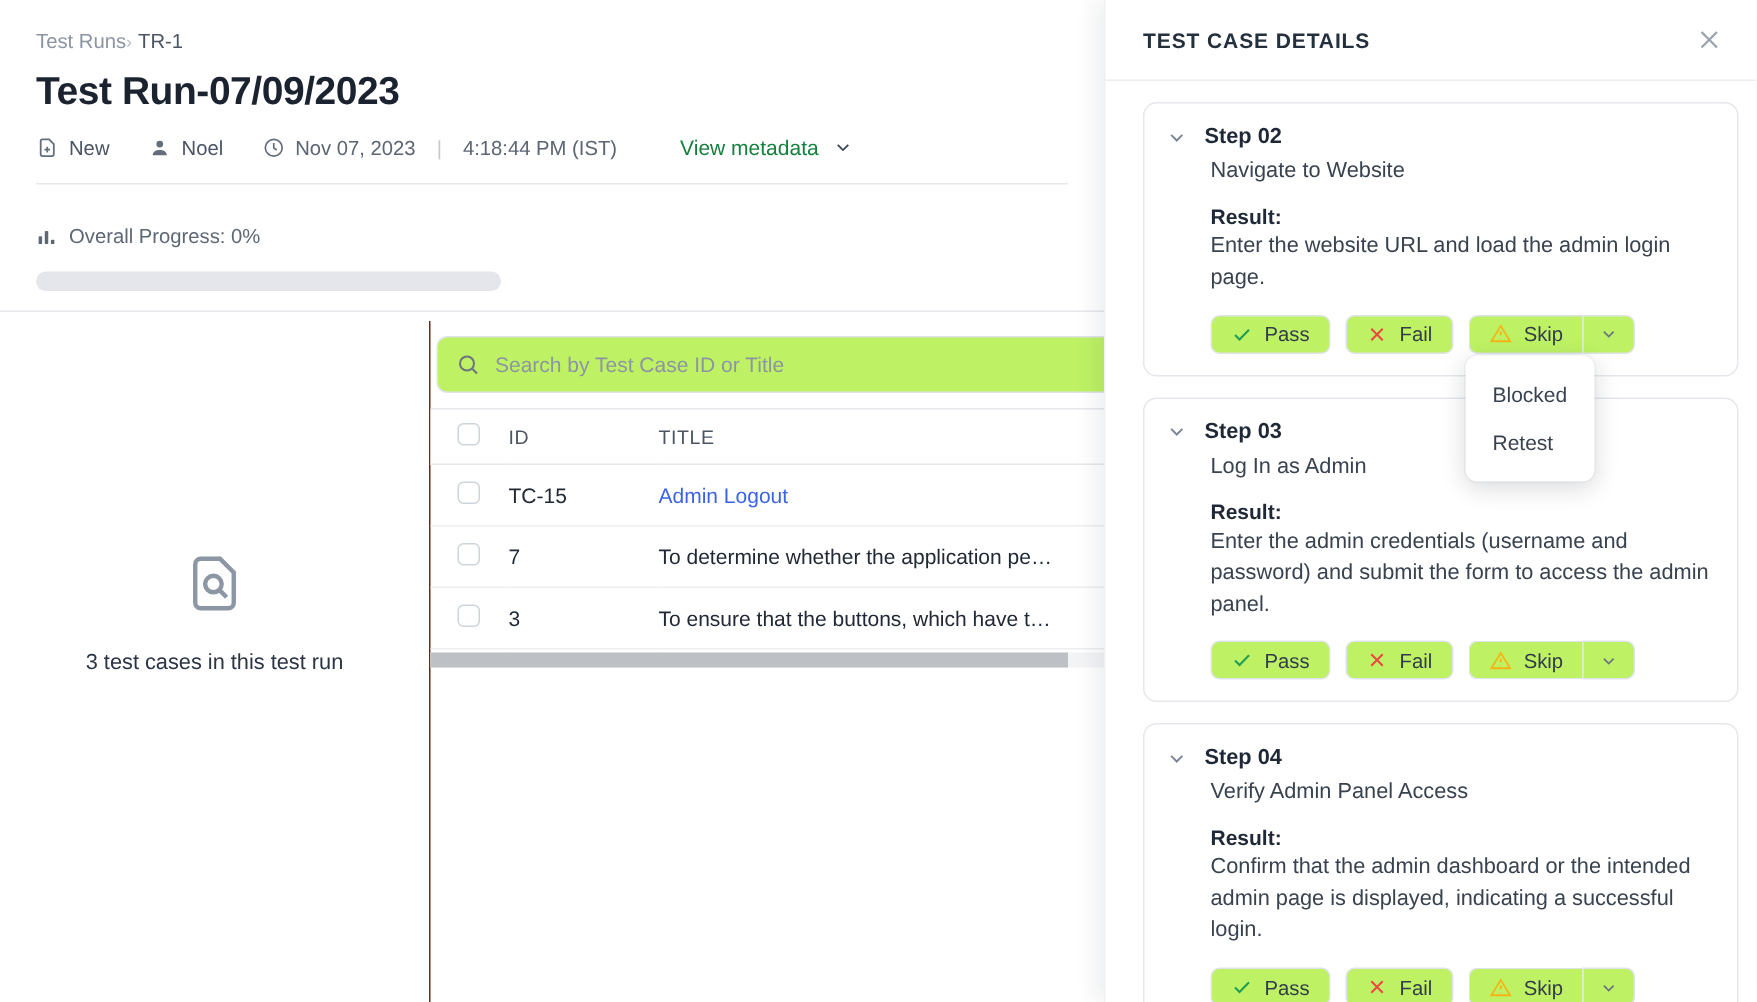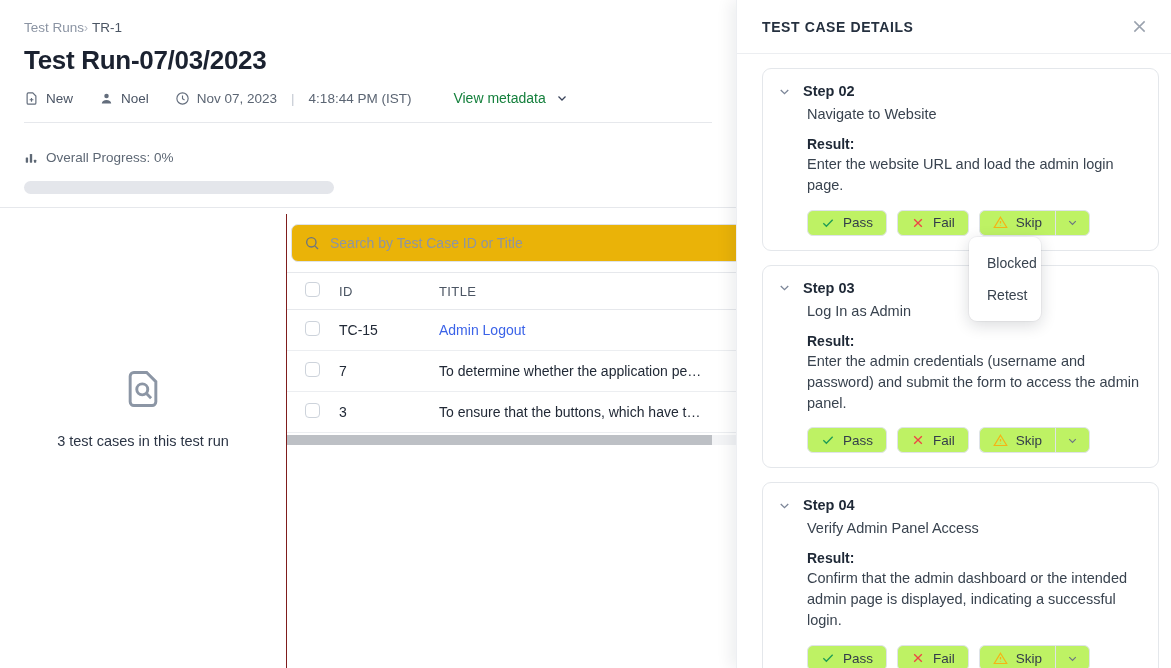--- a/index.html
+++ b/index.html
@@ -84,21 +84,21 @@
   .empty-state { text-align: center; width: 190px; }
   .empty-text {
     margin-top: 16px; font-size: 14.5px; color: #2c3545; line-height: 1.45;
   }
 
   .right-pane { flex: 1; display: flex; flex-direction: column; min-width: 0; }
   .search-wrap { padding: 10px 0 10px 4px; }
   .search-box {
     display: flex; align-items: center; gap: 10px;
     height: 38px; border: 1px solid #dfe3e9; border-radius: 7px;
-    padding: 0 12px; background: #eab308; margin-left: 0; width: 452px;
+    padding: 0 12px; background: #bef264; margin-left: 0; width: 452px;
   }
   .search-box input {
     border: none; outline: none; font-size: 14px; color: #374151;
     background: transparent; width: 100%; font-family: "Liberation Sans", sans-serif;
   }
   .search-box input::placeholder { color: #8d95a3; }
 
   table.tc { border-collapse: collapse; width: 452px; table-layout: fixed; }
   table.tc th, table.tc td { text-align: left; }
   table.tc thead th {
@@ -164,21 +164,21 @@
     font-size: 13.5px; color: #333c4a; font-family: "Liberation Sans", sans-serif;
   }
   .skip-group { display: flex; }
   .skip-group .abtn.skip { border-radius: 6px 0 0 6px; border-right: none; }
   .abtn.caret {
     padding: 0 10px; border-radius: 0 6px 6px 0; color: #6b7482;
   }
 
   
   .dropdown {
-    position: absolute; left: 232px; top: 237px; width: 72px;
+    position: absolute; left: 240px; top: 237px; width: 86px;
     background: #fff; border-radius: 8px;
     box-shadow: 0 4px 16px rgba(16,24,40,0.16), 0 0 0 1px rgba(16,24,40,0.04);
     padding: 10px 0; z-index: 40;
   }
   .dd-item {
     font-size: 14px; color: #39434f; padding: 8px 18px; cursor: pointer;
     white-space: nowrap;
   }
 </style>
 </head>
@@ -188,21 +188,21 @@
 
   <div class="main">
 
     <div class="header">
       <div class="breadcrumb">
         <span class="bc-item">Test Runs</span>
         <span class="bc-sep">›</span>
         <span class="bc-item current">TR-1</span>
       </div>
 
-      <div class="page-title">Test Run-07/03/2023</div>
+      <div class="page-title">Test Run-07/09/2023</div>
 
       <div class="meta-row">
         <div class="meta-item">
           <span class="ico">
             <svg width="15" height="15" viewBox="0 0 24 24" fill="none" stroke="#636d7c" stroke-width="1.9">
               <path d="M14 3H7a2 2 0 0 0-2 2v14a2 2 0 0 0 2 2h10a2 2 0 0 0 2-2V8z"></path>
               <path d="M12 11v6M9 14h6"></path>
             </svg>
           </span>
           <span class="mtext">New</span>

